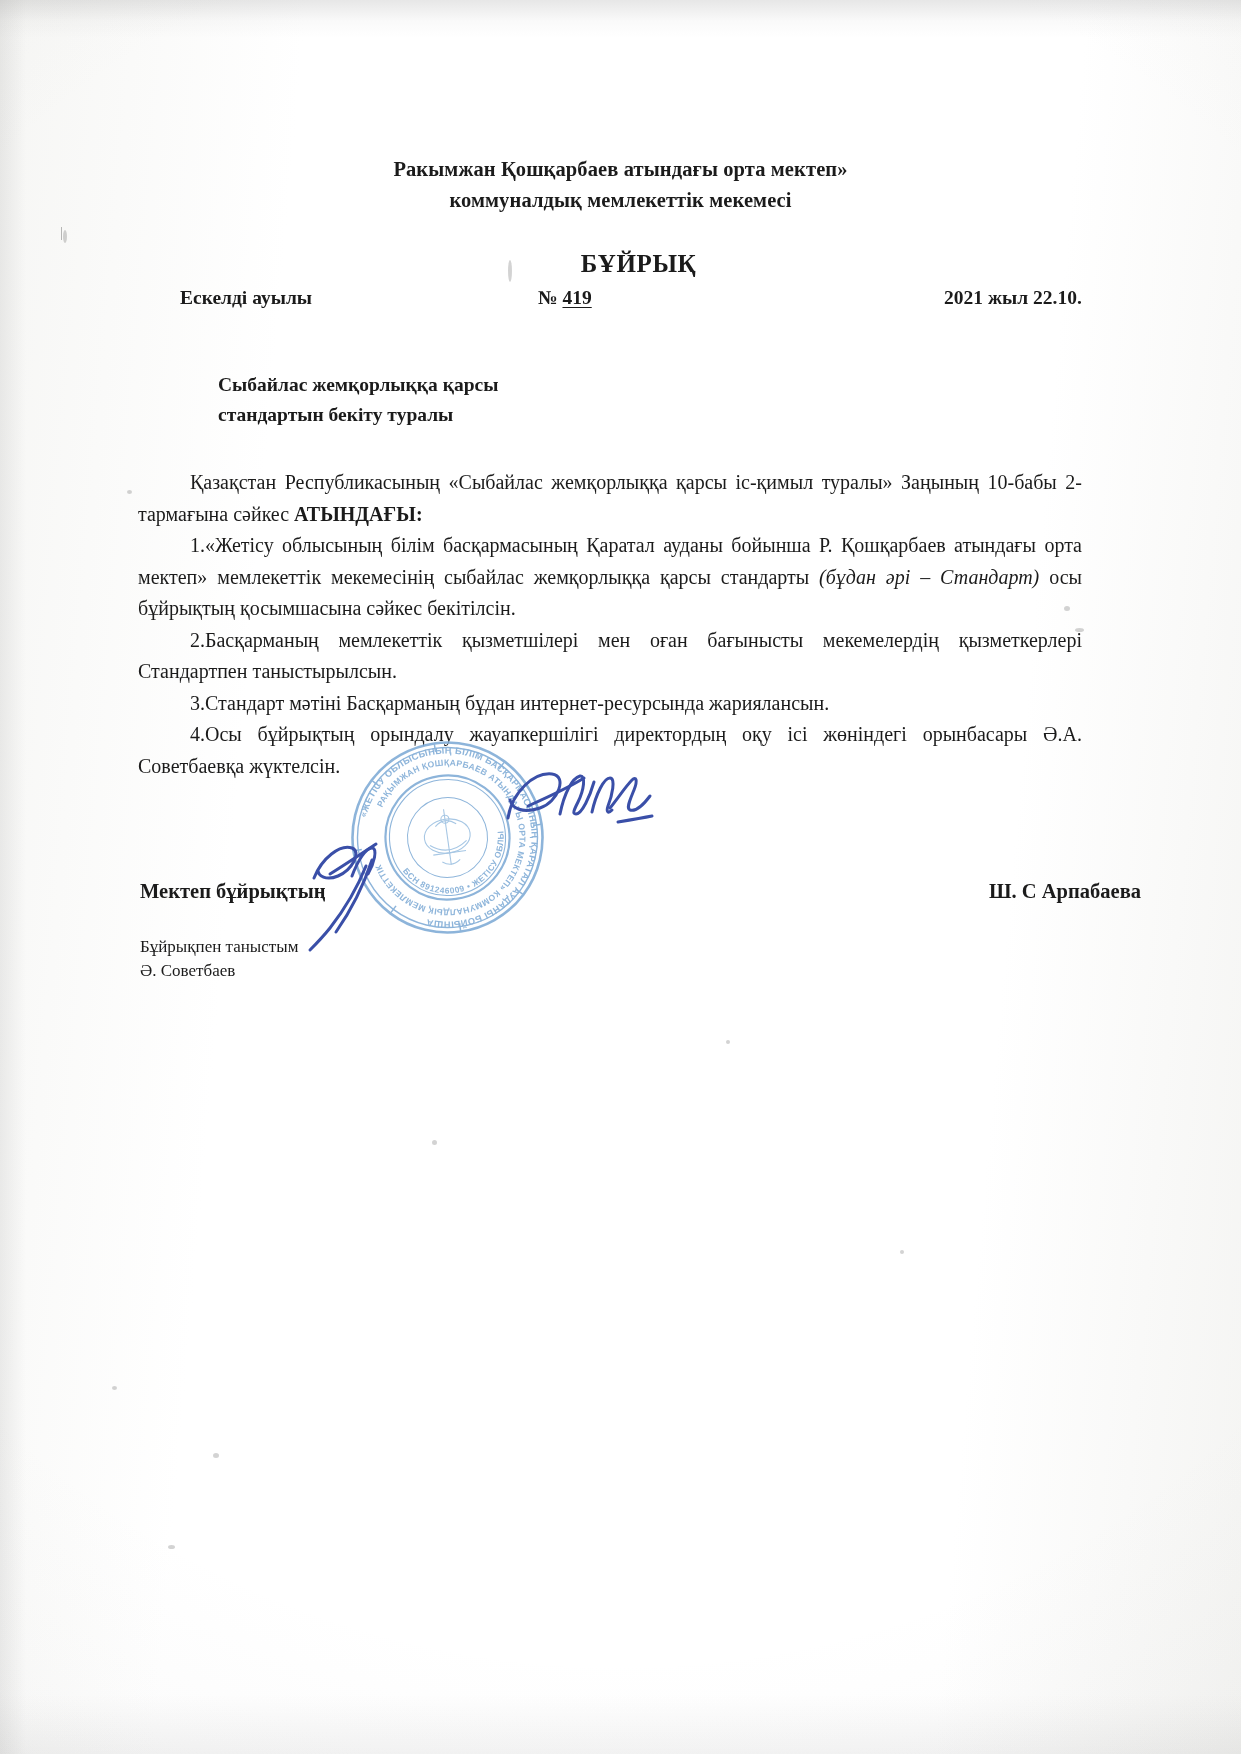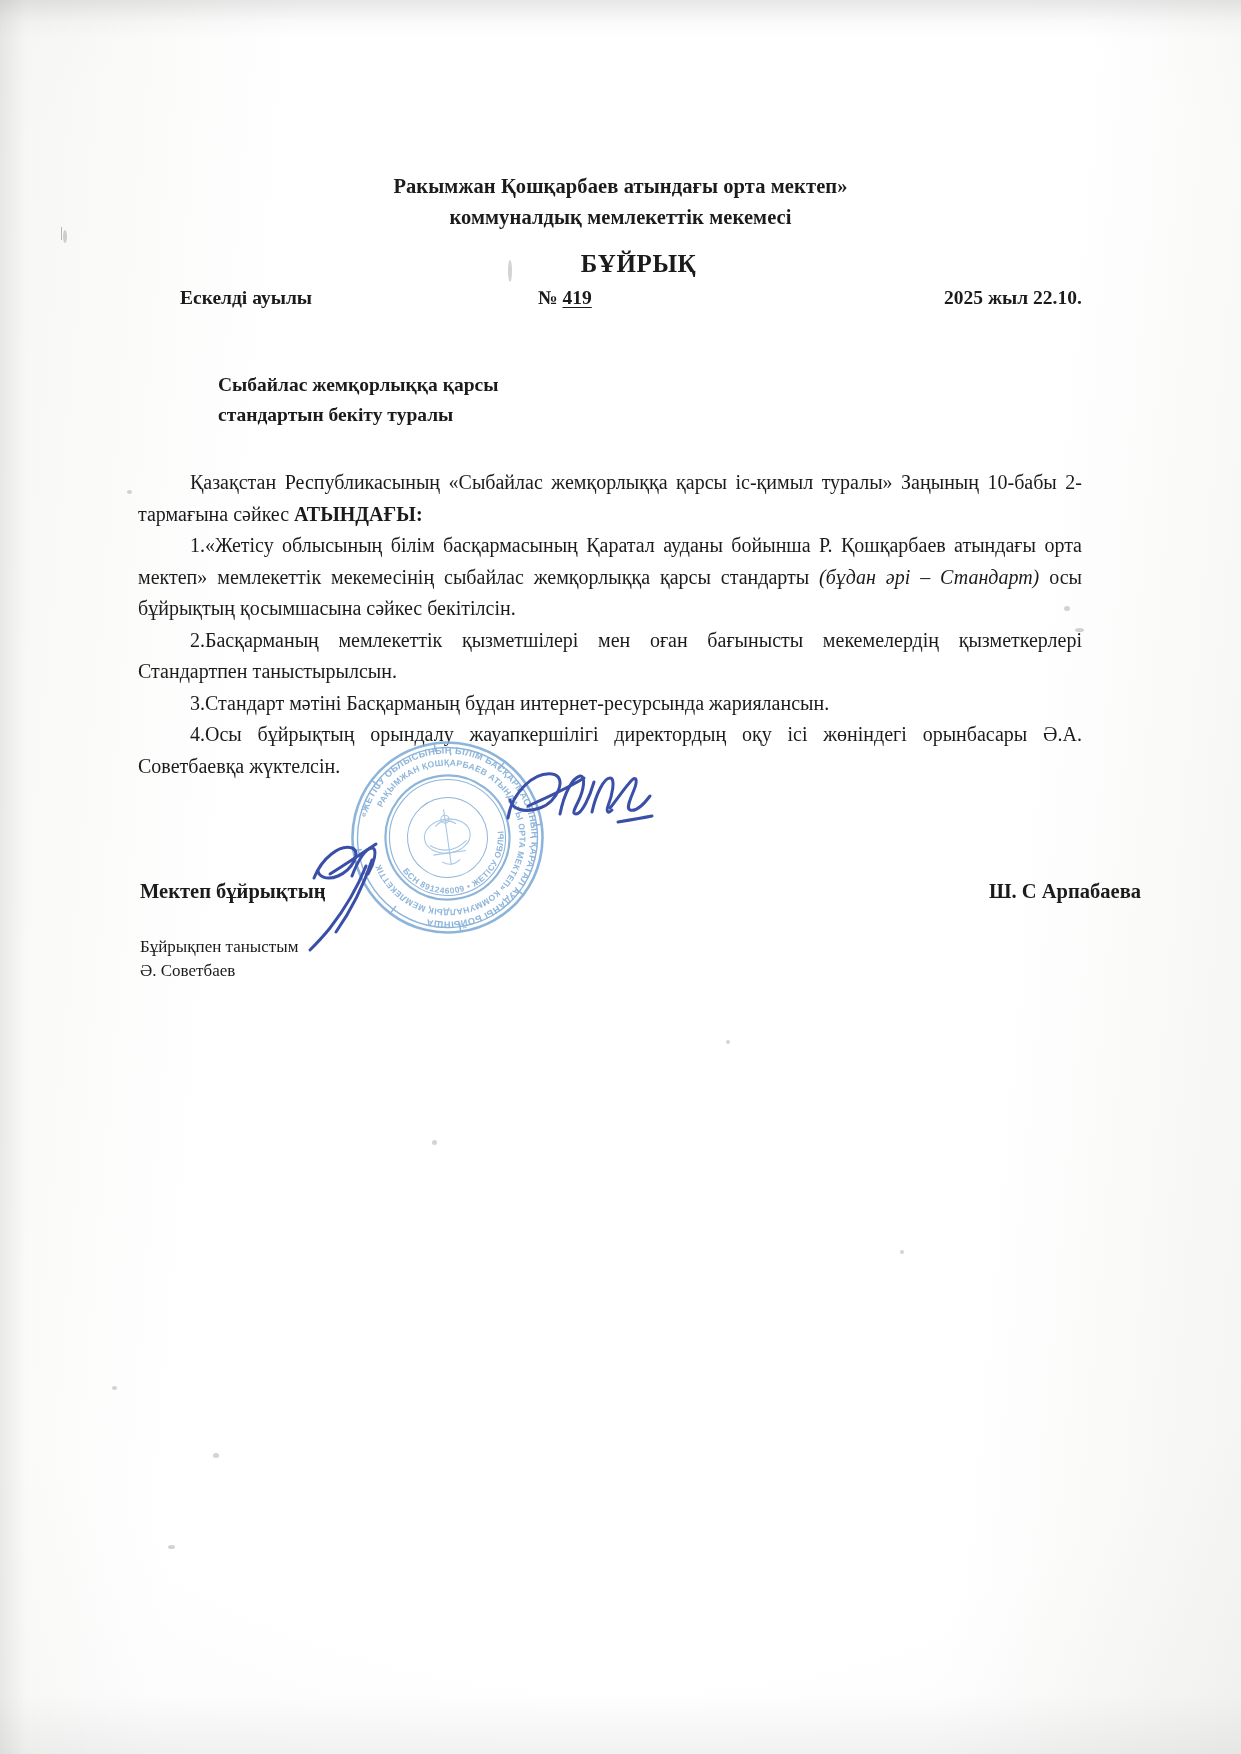--- a/index.html
+++ b/index.html
@@ -52,21 +52,21 @@
   }
 
   
   .content {
     position: relative;
     z-index: 3;
   }
   .org-header {
     position: absolute;
     left: 0; right: 0;
-    top: 171px;
+    top: 154px;
     text-align: center;
     font-weight: bold;
     font-size: 20.5px;
     line-height: 31px;
     letter-spacing: 0.1px;
   }
   .org-header div { white-space: nowrap; }
 
   .order-word {
     position: absolute;
@@ -212,21 +212,21 @@
     <div class="order-word">
       <span class="shift">БҰЙРЫҚ</span>
     </div>
 
     <div class="meta-row">
       <span class="meta-place">Ескелді  ауылы</span>
       <span class="meta-number">
         <span>№</span>
         <span class="num">419</span>
       </span>
-      <span class="meta-date">2025  жыл  22.10.</span>
+      <span class="meta-date">2021  жыл  22.10.</span>
     </div>
 
     <div class="subject">
       <div>Сыбайлас жемқорлыққа қарсы</div>
       <div>стандартын бекіту туралы</div>
     </div>
 
     <div class="body">
       <p class="last-line-left"><span>Қазақстан Республикасының «Сыбайлас жемқорлыққа қарсы іс-қимыл туралы» Заңының 10-бабы 2-тармағына сәйкес </span><b>АТЫНДАҒЫ:</b></p>
 

